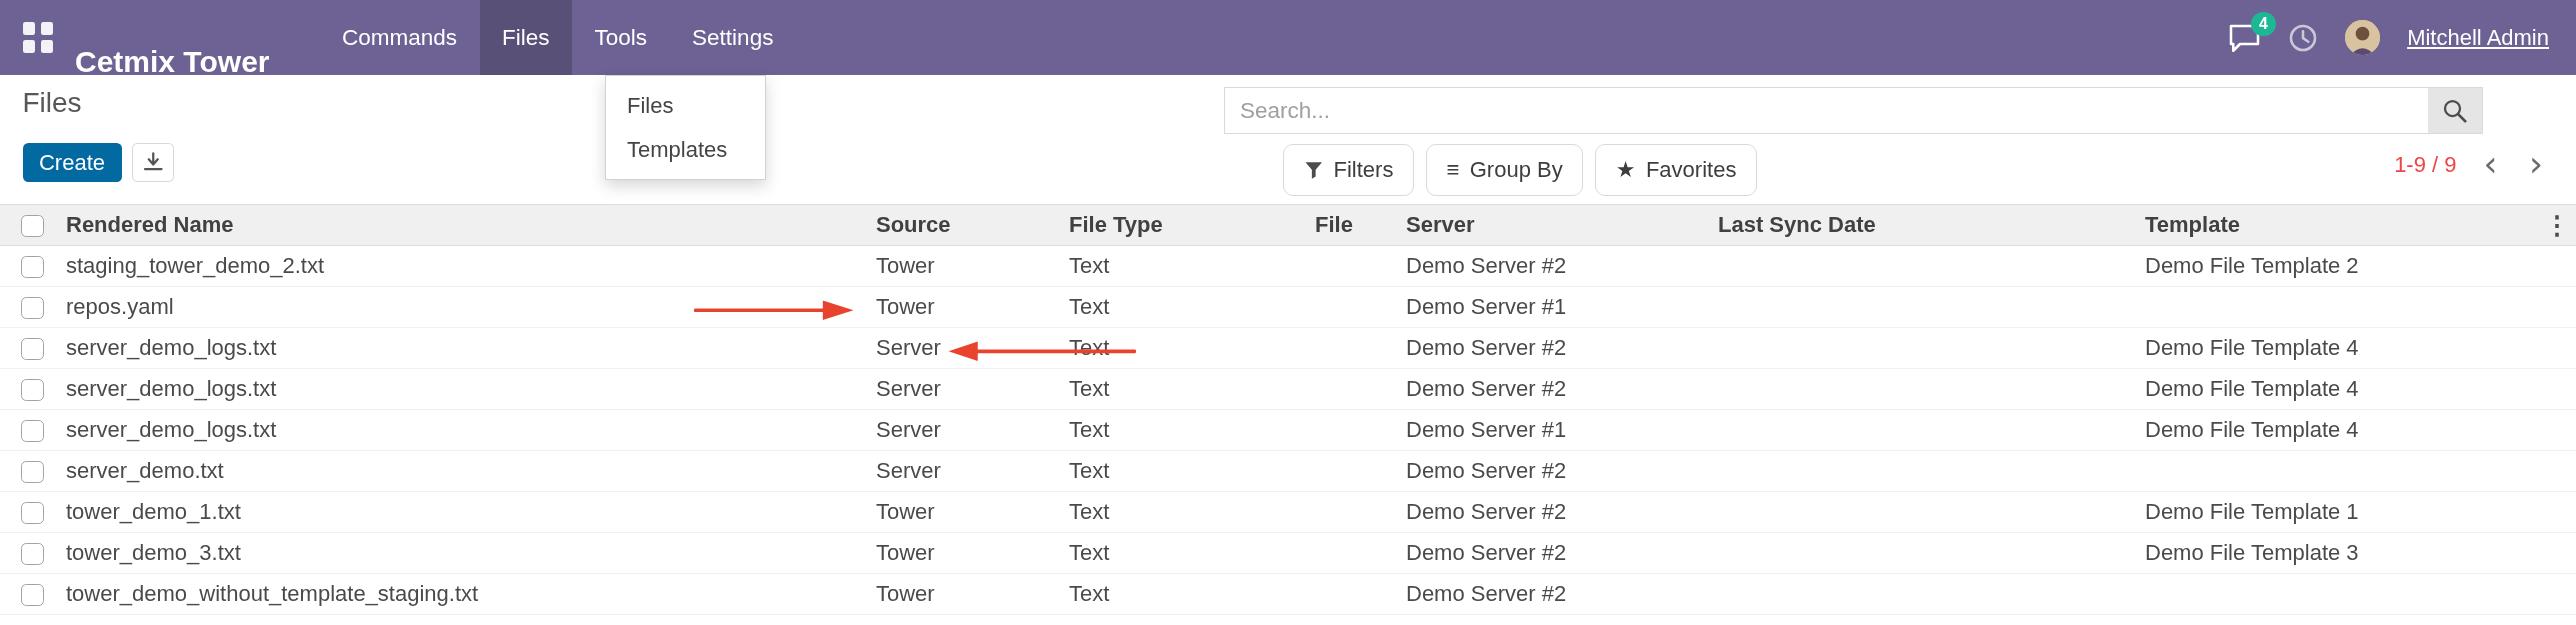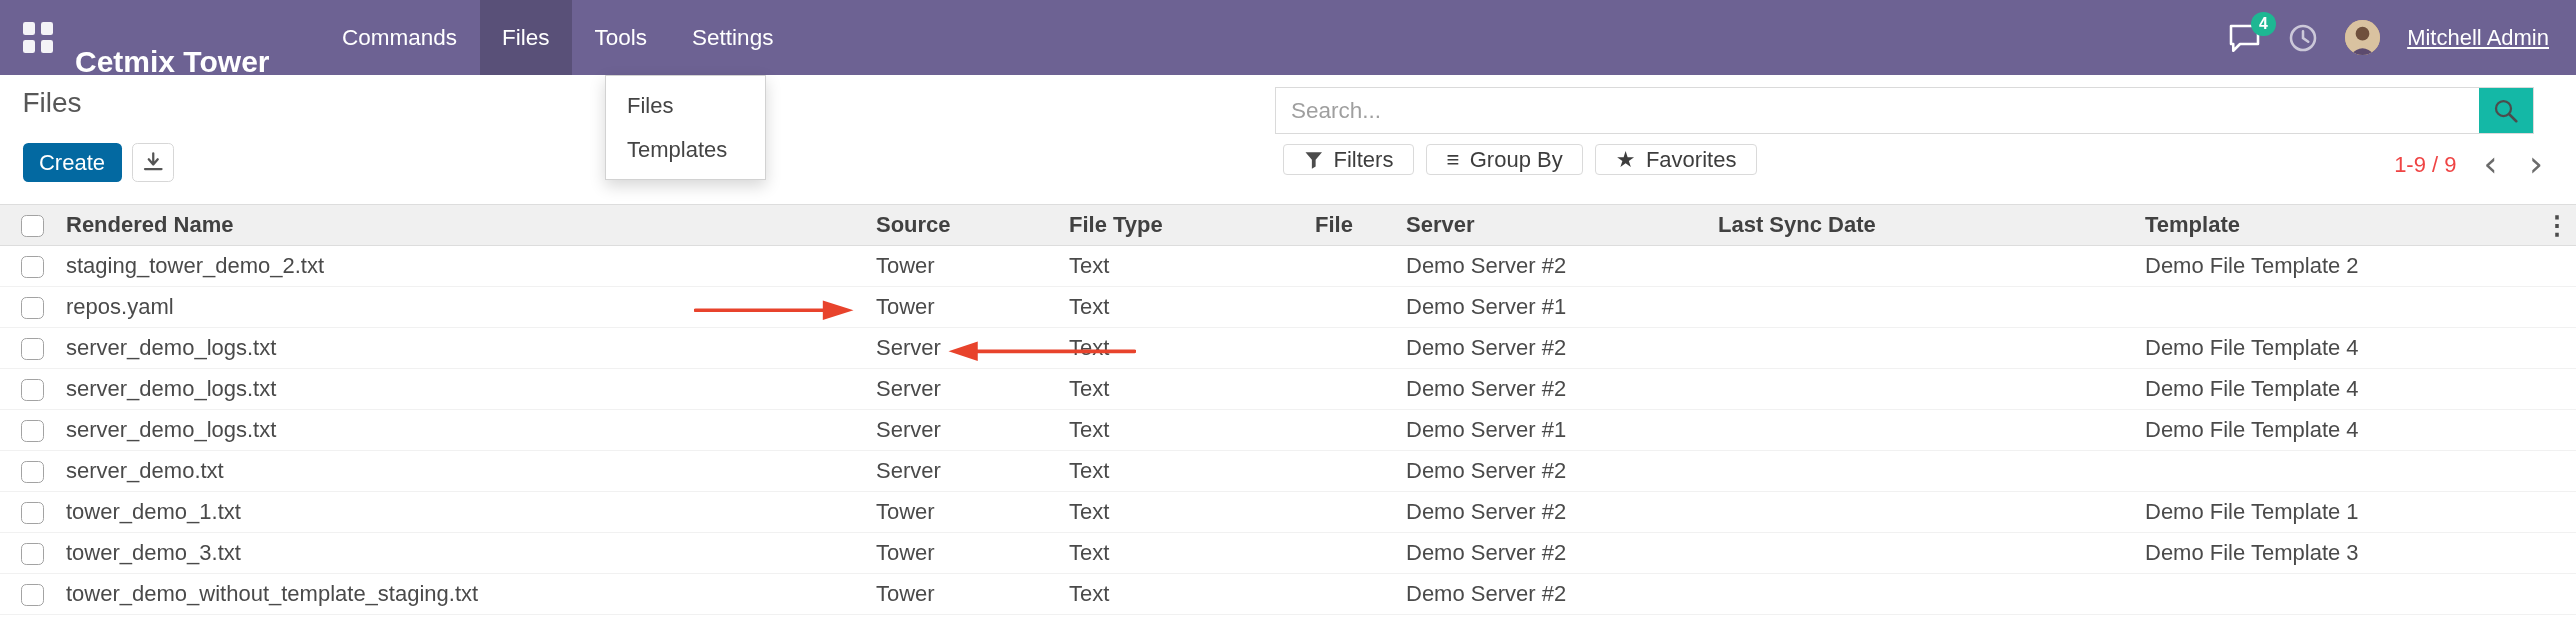--- a/index.html
+++ b/index.html
@@ -31,28 +31,28 @@
               border: 0.8px solid #d2d2d2; box-shadow: 0 6px 15px rgba(0,0,0,.16); padding: 7.5px 0; z-index: 30; }
   .dropdown-item { font-size: 22px; color: #444; padding: 9px 21px; cursor: pointer; white-space: nowrap; }
 
   
   .page-title { position: absolute; left: 22.5px; top: 87px; font-size: 28px; color: #575757; }
   .btn-create { position: absolute; left: 22.5px; top: 143px; width: 99px; height: 39px;
                 background: #0369a1; color: #fff; font-size: 22px; border: none; border-radius: 5.3px; cursor: pointer; }
   .btn-download { position: absolute; left: 132px; top: 143px; width: 42px; height: 39px; background: #fff;
                   border: 1.5px solid #d7d7d7; border-radius: 5.3px; display: flex; align-items: center;
                   justify-content: center; cursor: pointer; }
-  .search-box { position: absolute; left: 1275px; top: 87px; width: 1259px; height: 47px;
-                border: 1.5px solid #dadada; display: flex; align-items: center; background: #14b8a6; }
+  .search-box { position: absolute; left: 1224px; top: 87px; width: 1259px; height: 47px;
+                border: 1.5px solid #dadada; display: flex; align-items: center; background: #e5e5e5; }
   .search-input { flex: 1; height: 100%; border: none; outline: none; font-size: 22.5px; padding: 0 15px; color: #333; }
   .search-input::placeholder { color: #9f9f9f; }
   .search-btn { width: 54px; height: 100%; background: none; border: none; display: flex;
                 align-items: center; justify-content: center; cursor: pointer; }
   .cp-buttons { position: absolute; left: 1283px; top: 144px; display: flex; gap: 12px; }
-  .cp-btn { height: 31px; padding: 0 19.5px; background: #fff; border: 1.5px solid #dadada; border-radius: 4px;
+  .cp-btn { height: 52px; padding: 0 19.5px; background: #fff; border: 1.5px solid #dadada; border-radius: 10px;
             font-size: 22px; color: #3d3d3d; display: flex; align-items: center; gap: 10.5px; cursor: pointer;
             font-family: "Liberation Sans", sans-serif; text-align: center; }
   .pager { position: absolute; right: 28.5px; top: 144px; height: 41px; display: flex;
            align-items: center; gap: 22.5px; }
   .pager-text { font-size: 22px; color: #ef4444; margin-left: 16px; }
   .pager-btn { background: none; border: none; font-size: 35px; color: #6b6b6b; line-height: 1;
                cursor: pointer; padding: 0 4.5px; font-family: "DejaVu Sans", sans-serif; }
 
   
   .list-table { position: absolute; top: 204px; left: 0; width: 2576px; border-collapse: collapse;

